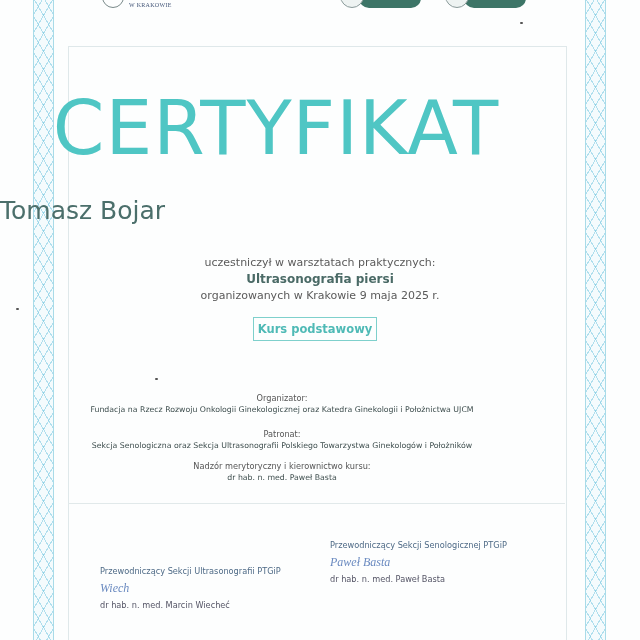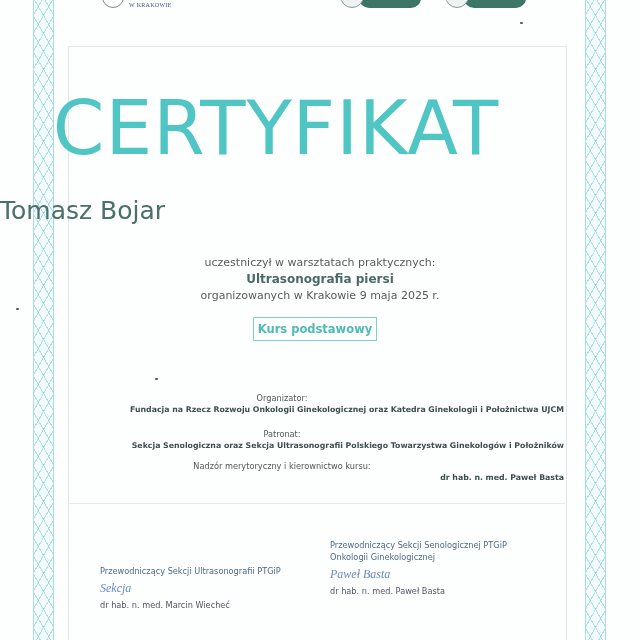--- a/index.html
+++ b/index.html
@@ -51,21 +51,21 @@
     .course-box {
       position:absolute; left:253px; top:317px; width:124px; height:24px; box-sizing:border-box;
       border:1px solid #7ed0cc; color:#4fbab6; font-weight:bold; font-size:11.5px;
       display:flex; align-items:center; justify-content:center;
       font-family:"DejaVu Sans", sans-serif;
     }
     .small {
       position:absolute; left:0; width:564px; text-align:center; font-size:8.2px; color:#555;
       font-family:"DejaVu Sans", sans-serif;
     }
-    .small.b { font-weight:bold; color:#3e4e4e; font-size:7.8px;text-align:right; }
+    .small.b { font-weight:normal; color:#3e4e4e; font-size:7.8px; }
     .divider { position:absolute; left:68px; top:503px; width:497px; height:1px; background:#e1e9ea; }
     .sig-block { position:absolute; text-align:left; font-size:8.2px; color:#556; font-family:"DejaVu Sans", sans-serif; line-height:12px; }
     .sig-block .role { color:#4e6a86; }
     .signature { font-family:"Liberation Serif", serif; font-style:italic; color:#6a8ac0; font-size:12px; height:22px; line-height:22px; }
     .sig-left { left:100px; width:220px; top:565px; }
     .sig-right { left:330px; width:225px; top:539px; }
     .speck { position:absolute; width:3px; height:2px; background:#555; border-radius:1px; }
   </style>
 </head>
 <body>
@@ -103,26 +103,25 @@
 <div class="small b" style="top:405px;">Fundacja na Rzecz Rozwoju Onkologii Ginekologicznej oraz Katedra Ginekologii i Położnictwa UJCM</div>
 <div class="small" style="top:429px;">Patronat:</div>
 <div class="small b" style="top:441px;">Sekcja Senologiczna oraz Sekcja Ultrasonografii Polskiego Towarzystwa Ginekologów i Położników</div>
 <div class="small" style="top:461px;">Nadzór merytoryczny i kierownictwo kursu:</div>
 <div class="small b" style="top:473px;">dr hab. n. med. Paweł Basta</div>
 
 <div class="divider"></div>
 
 <div class="sig-block sig-left">
   <div class="role">Przewodniczący Sekcji Ultrasonografii PTGiP</div>
-  <div class="signature">Sekcja</div>
+  <div class="signature">Wiech</div>
   <div>dr hab. n. med. Marcin Wiecheć</div>
 </div>
 
 <div class="sig-block sig-right">
   <div class="role">Przewodniczący Sekcji Senologicznej PTGiP</div>
-  <div class="role">Onkologii Ginekologicznej</div>
   <div class="signature">Paweł Basta</div>
   <div>dr hab. n. med. Paweł Basta</div>
 </div>
 
 <div class="speck" style="left:16px; top:308px;"></div>
 <div class="speck" style="left:155px; top:378px;"></div>
 <div class="speck" style="left:520px; top:22px;"></div>
 
 </body></html>

